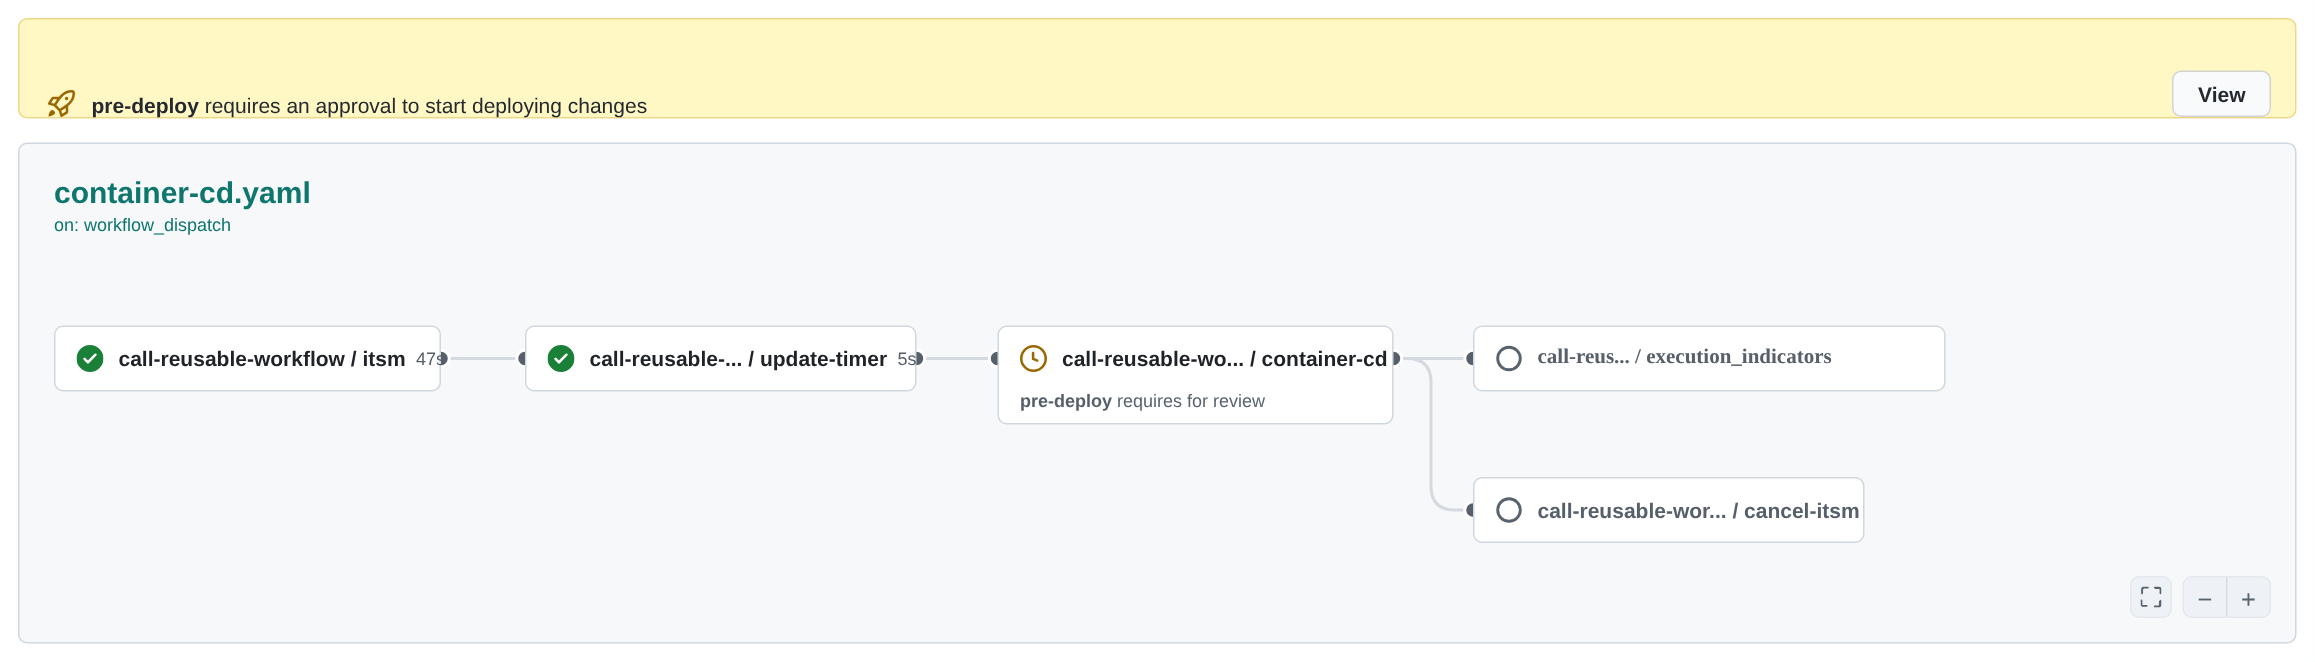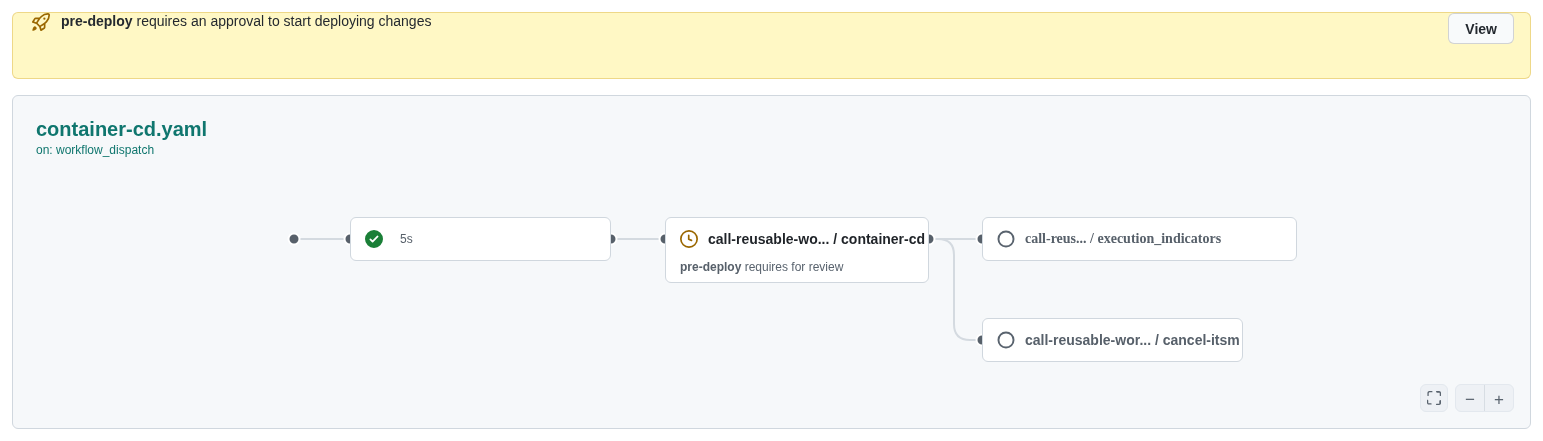--- a/index.html
+++ b/index.html
@@ -3,21 +3,21 @@
 <meta charset="utf-8">
 <style>
   * { box-sizing: border-box; margin: 0; padding: 0; }
   html, body { width: 1543px; height: 441px; background: #ffffff;
     font-family: "Liberation Sans", sans-serif; color: #24292f; overflow: hidden; }
 
   
   .banner {
     position: absolute; left: 12px; top: 12px; width: 1519px; height: 67px;
     background: #fff8c5; border: 1px solid rgba(212,167,44,0.4); border-radius: 6px;
-    display: flex; align-items: flex-start; padding: 0 16px 0 19px;
+    display: flex; align-items: flex-end; padding: 0 16px 0 19px;
   }
   .banner .rocket { width: 18px; height: 18px; flex: 0 0 auto; margin-right: 11px; display:flex; align-items:center; }
   .banner-text { font-size: 14px; color: #24292f; }
   .banner-text .hl { font-weight: 700; }
   .view-btn {
     margin-left: auto; height: 31px; padding: 4px 16px; font-size: 14px; font-weight: 600;
     color: #24292f; background: #f8fafb; border: 1px solid rgba(31,35,40,0.18);
     border-radius: 6px; cursor: pointer; font-family: inherit;
   }
 
@@ -89,28 +89,40 @@
       <circle cx="281" cy="143" r="5.5"></circle>
       <circle cx="337" cy="143" r="5.5"></circle>
       <circle cx="598" cy="143" r="5.5"></circle>
       <circle cx="652" cy="143" r="5.5"></circle>
       <circle cx="916" cy="143" r="5.5"></circle>
       <circle cx="969" cy="143" r="5.5"></circle>
       <circle cx="969" cy="244" r="5.5"></circle>
     </g>
   </svg>
 
+  <div class="node" id="n-itsm">
+    <div class="node-row">
+      <span class="node-icon">
+        <svg width="18" height="18" viewBox="0 0 16 16" fill="#1a7f37" aria-hidden="true">
+          <path d="M8 16A8 8 0 1 1 8 0a8 8 0 0 1 0 16Zm3.78-9.72a.751.751 0 0 0-.018-1.042.751.751 0 0 0-1.042-.018L6.75 9.19 5.28 7.72a.751.751 0 0 0-1.042.018.751.751 0 0 0-.018 1.042l2 2a.75.75 0 0 0 1.06 0Z"></path>
+        </svg>
+      </span>
+      <span class="node-label">call-reusable-workflow / itsm</span>
+      <span class="node-duration">47s</span>
+    </div>
+  </div>
 
   <div class="node" id="n-update-timer">
     <div class="node-row">
       <span class="node-icon">
         <svg width="18" height="18" viewBox="0 0 16 16" fill="#1a7f37" aria-hidden="true">
           <path d="M8 16A8 8 0 1 1 8 0a8 8 0 0 1 0 16Zm3.78-9.72a.751.751 0 0 0-.018-1.042.751.751 0 0 0-1.042-.018L6.75 9.19 5.28 7.72a.751.751 0 0 0-1.042.018.751.751 0 0 0-.018 1.042l2 2a.75.75 0 0 0 1.06 0Z"></path>
         </svg>
       </span>
+      <span class="node-label">call-reusable-... / update-timer</span>
       <span class="node-duration">5s</span>
     </div>
   </div>
 
   <div class="node" id="n-container-cd">
     <div class="node-row">
       <span class="node-icon">
         <svg width="18" height="18" viewBox="0 0 16 16" fill="#9a6700" aria-hidden="true">
           <path d="M8 0a8 8 0 1 1 0 16A8 8 0 0 1 8 0ZM1.5 8a6.5 6.5 0 1 0 13 0 6.5 6.5 0 0 0-13 0Zm7-3.25v2.992l2.028.812a.75.75 0 0 1-.557 1.392l-2.5-1A.751.751 0 0 1 7 8.25v-3.5a.75.75 0 0 1 1.5 0Z"></path>
         </svg>

